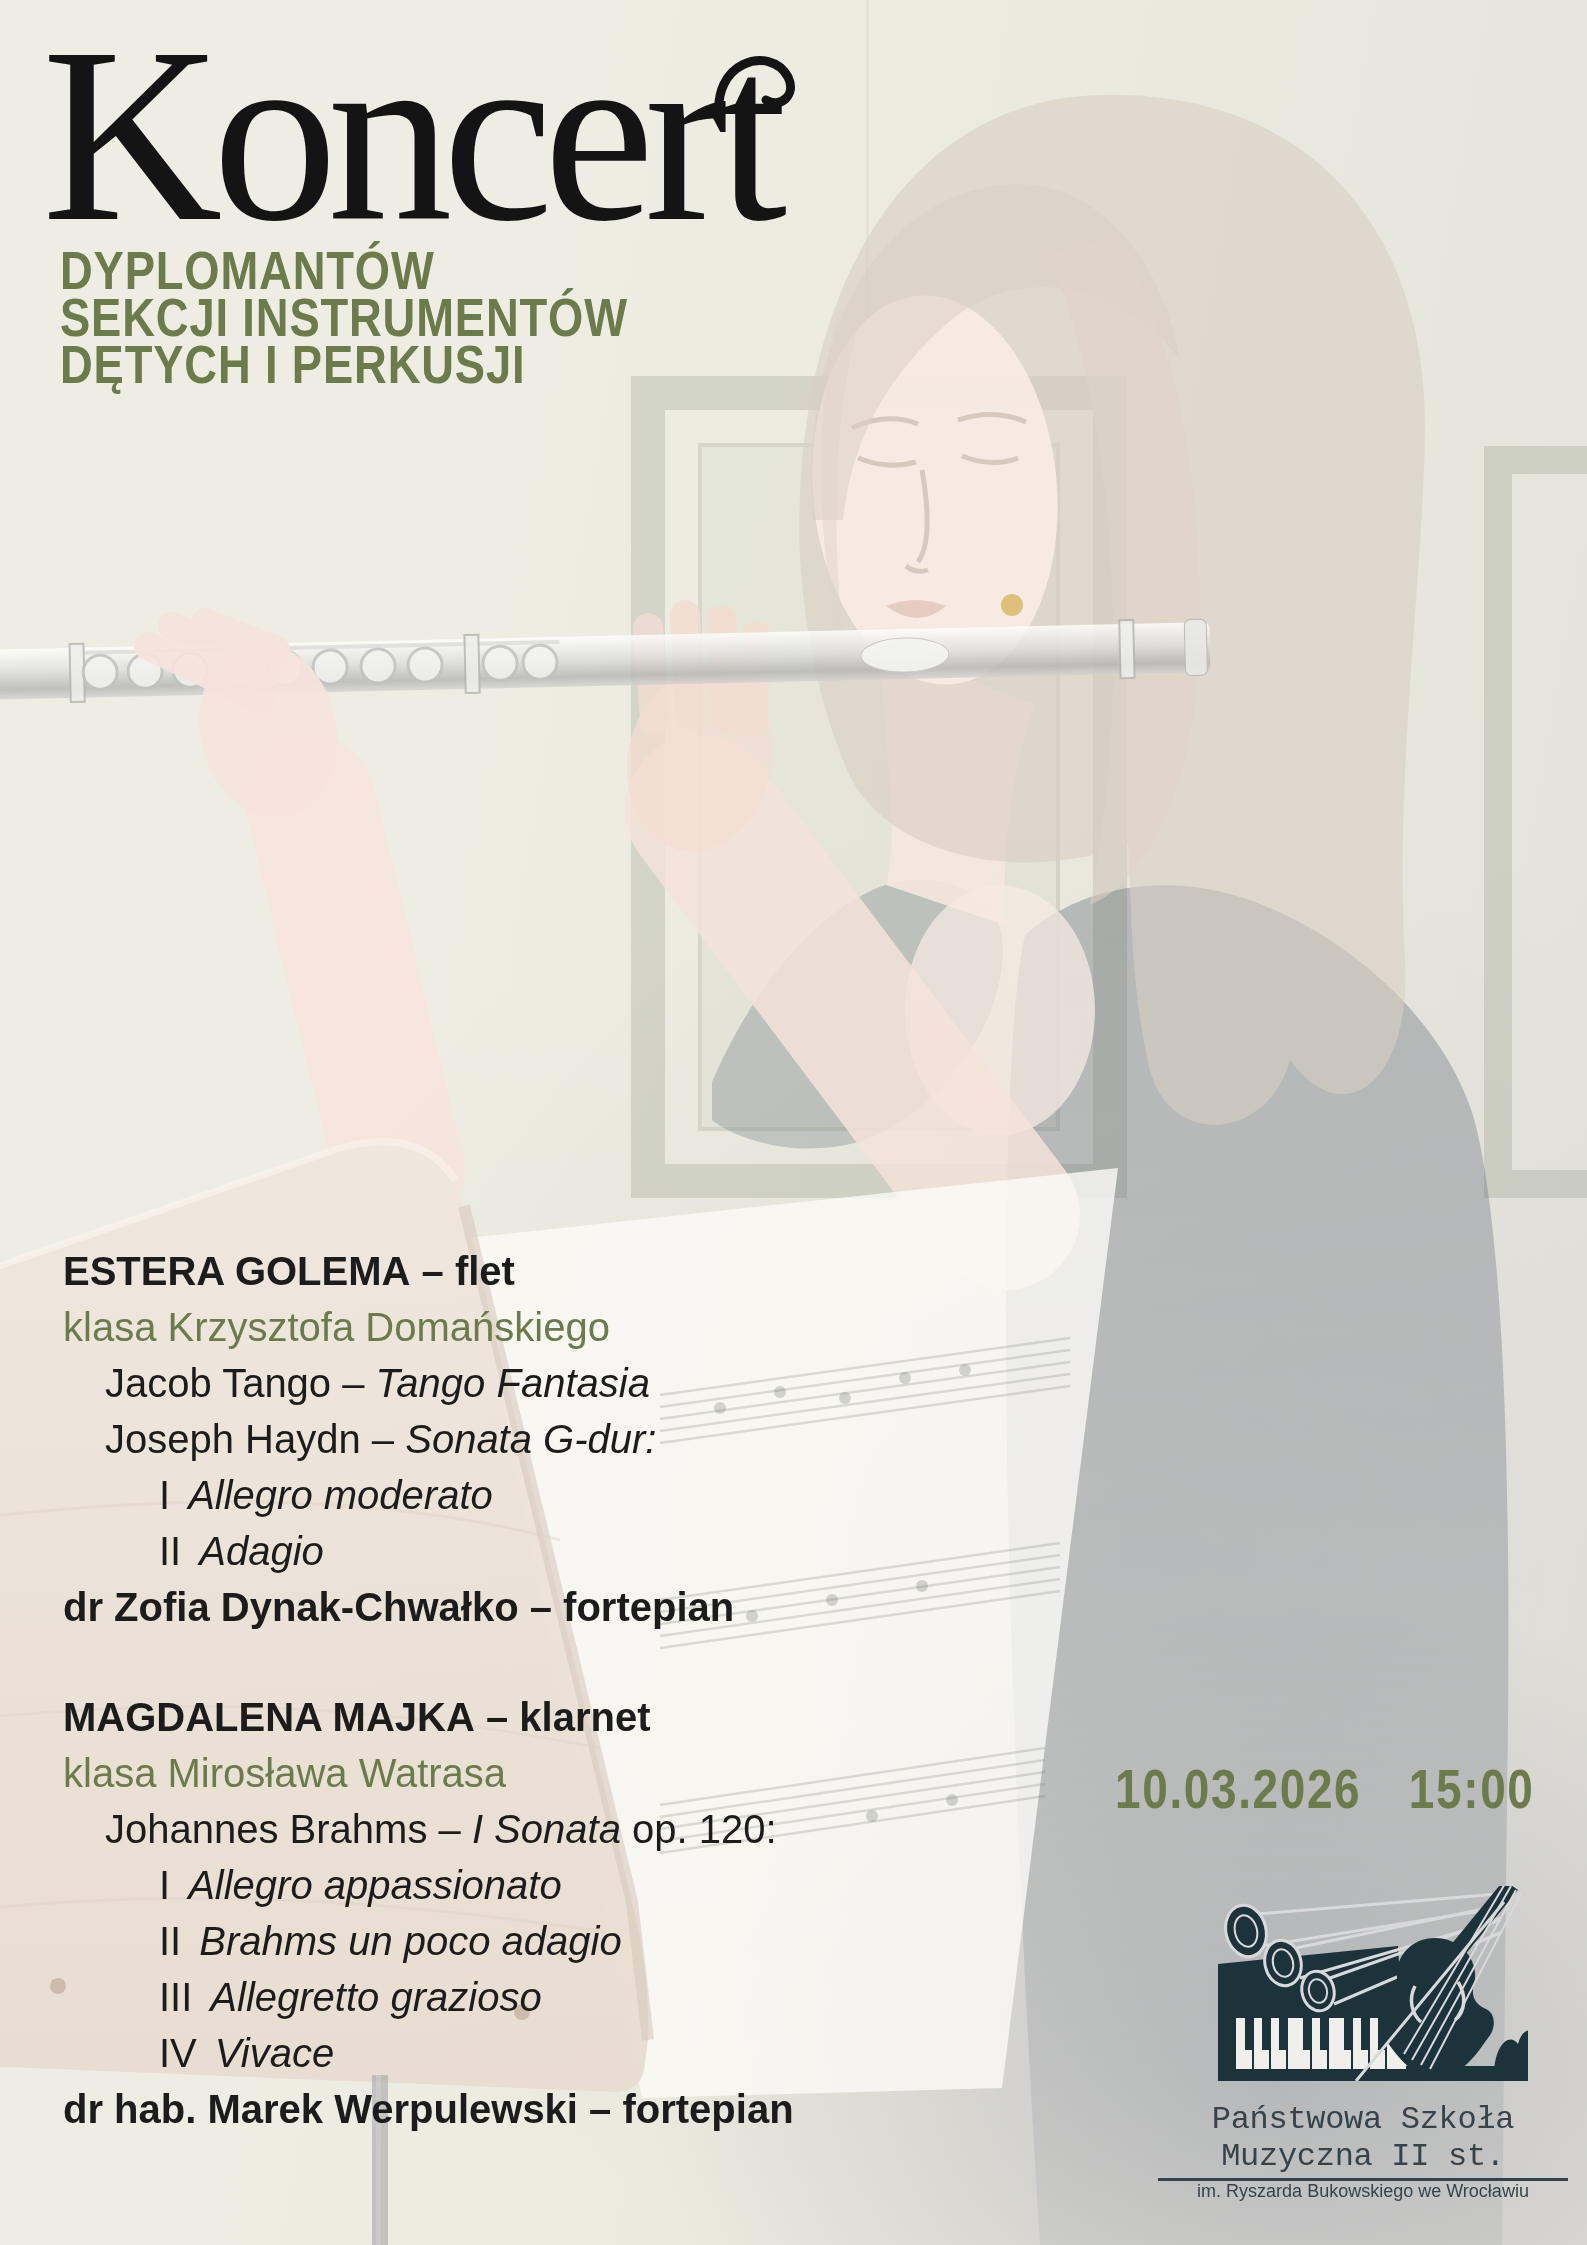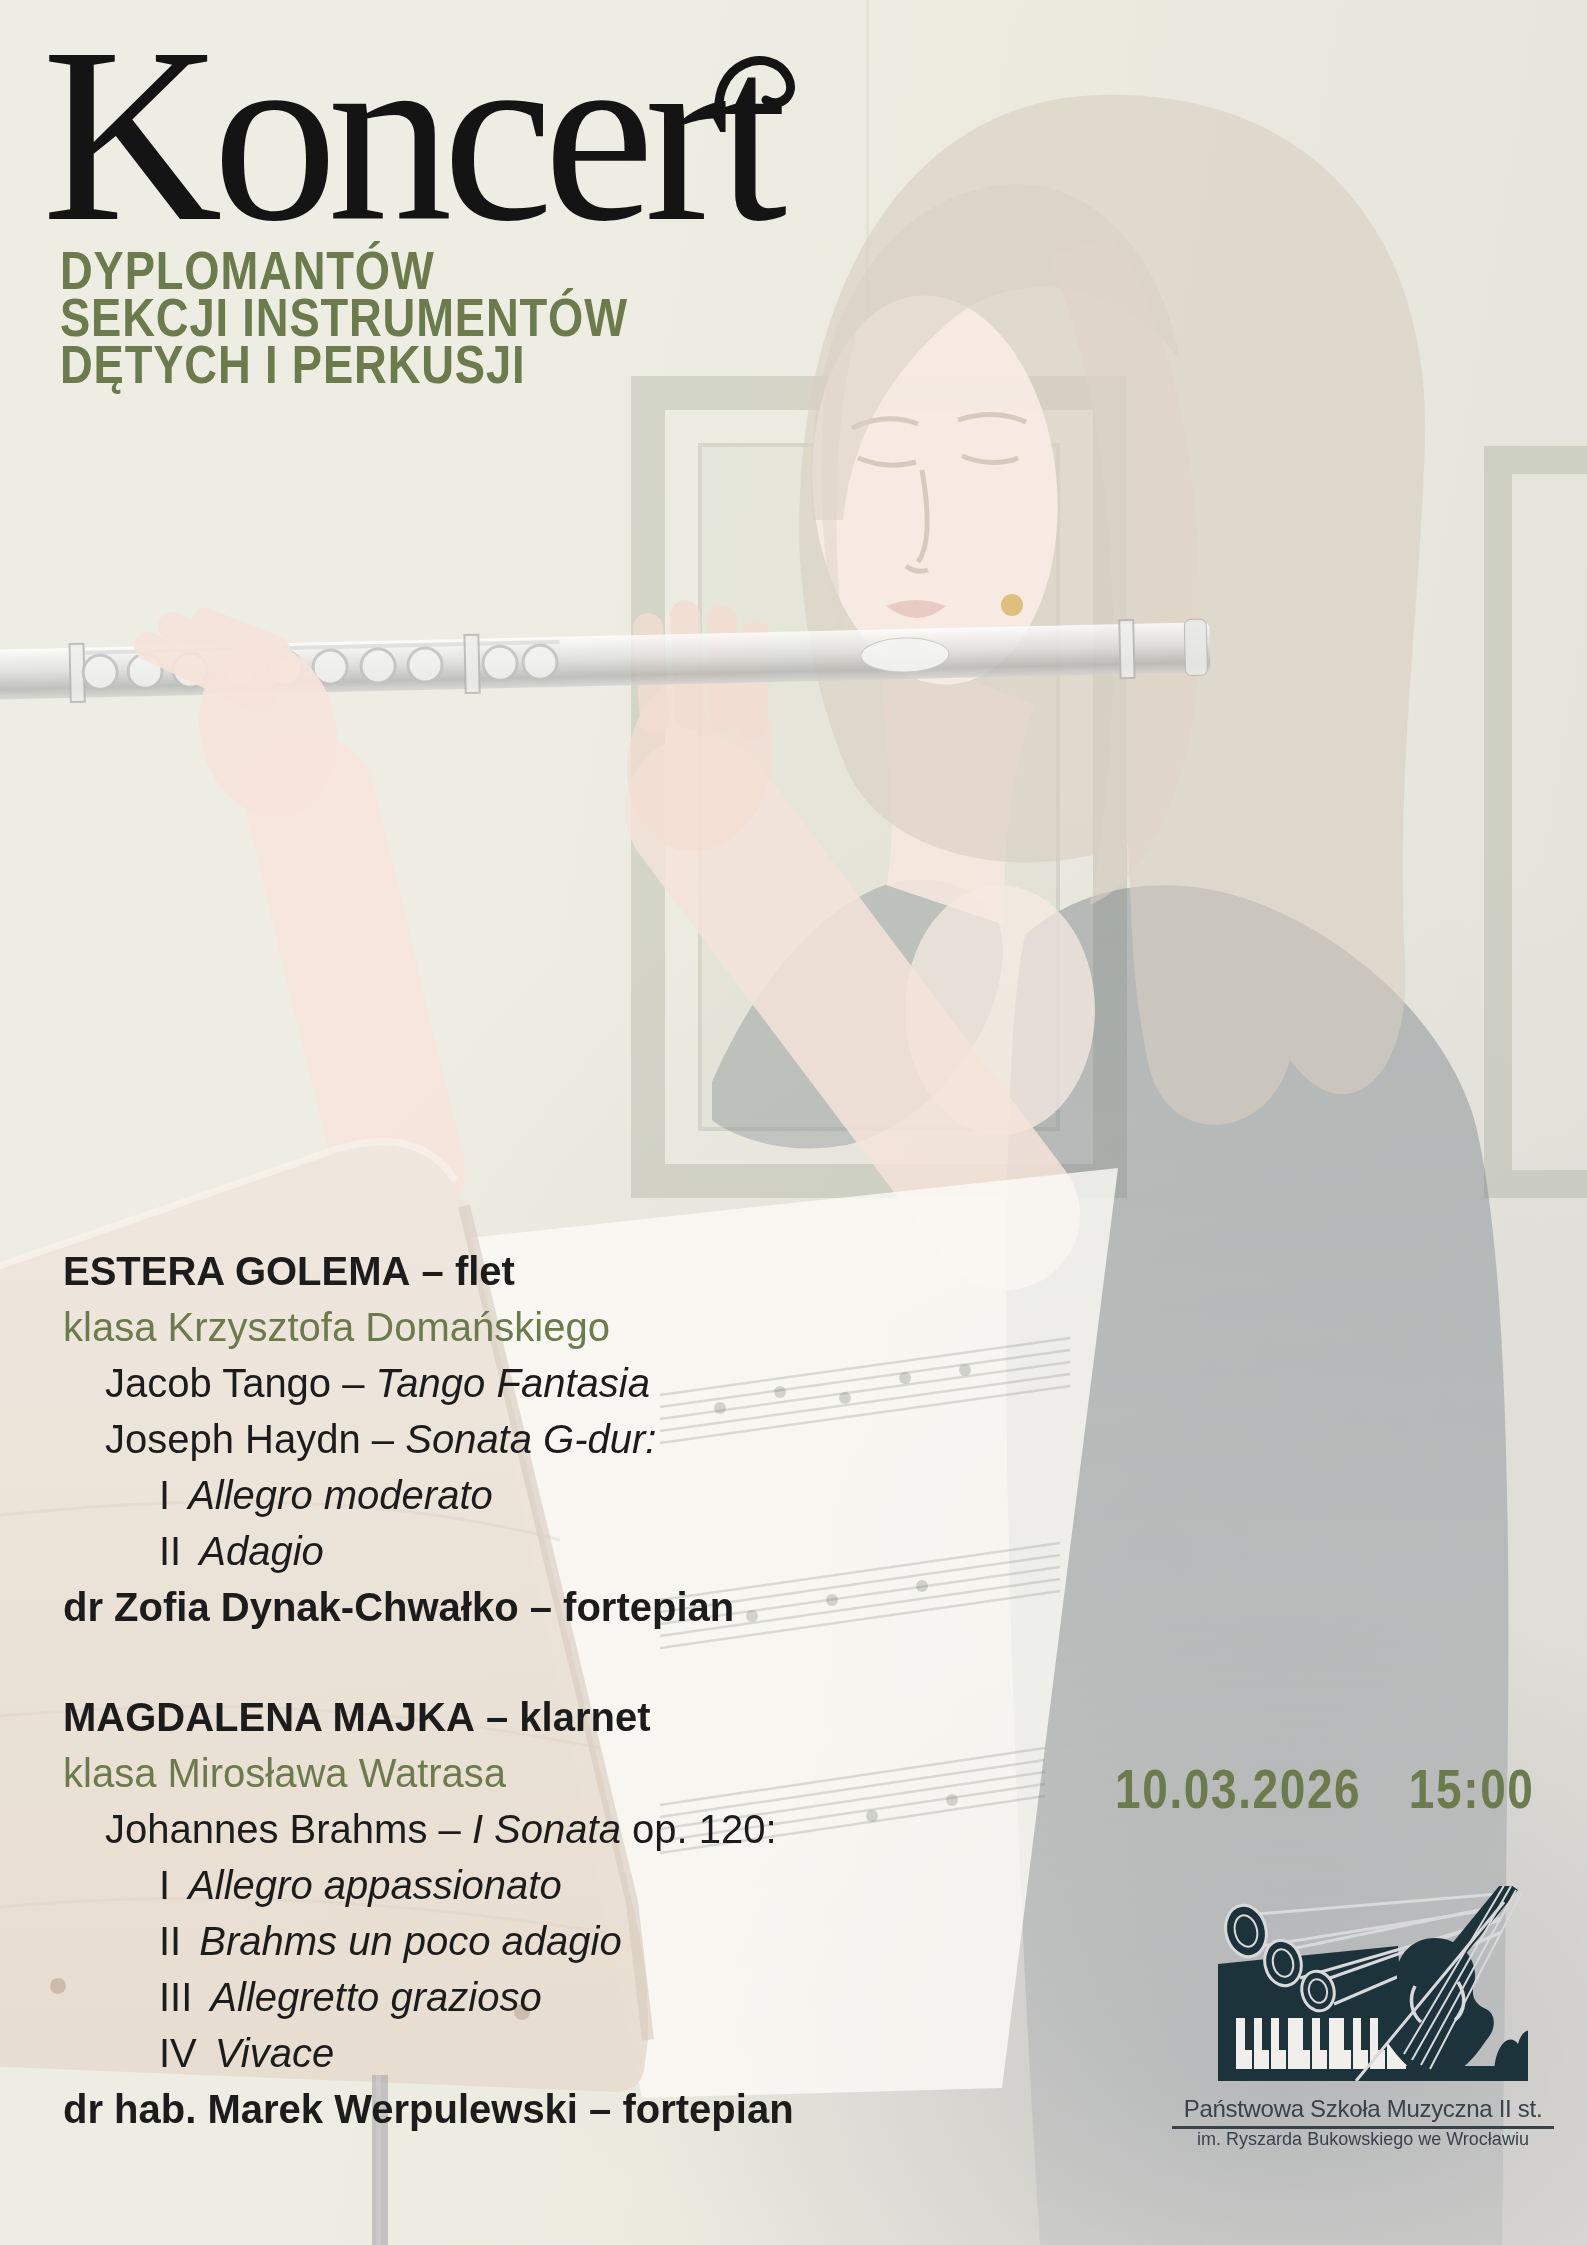--- a/index.html
+++ b/index.html
@@ -30,21 +30,21 @@
   .program .mov{margin-left:96px;}
   .program .numeral{display:inline-block;margin-right:18px;}
   .section-2{margin-top:54px;}
   .datetime{
     position:absolute;top:1756px;right:52px;display:flex;gap:58px;
     color:var(--accent-green,#6b7b4c);font-weight:700;font-size:56px;letter-spacing:2px;
     transform:scaleX(.82);transform-origin:100% 0;white-space:nowrap;
   }
   .logo{position:absolute;left:1158px;top:1886px;width:410px;text-align:center;color:var(--logo-text,#37434b);}
   .logo svg{width:330px;height:195px;display:block;margin:0 auto;}
-  .logo-line1{display:inline-block;font-size:24px;letter-spacing:-.3px;border-bottom:3px solid currentColor;padding:2px 12px 3px;margin-top:12px;}
+  .logo-line1{display:inline-block;font-size:32px;letter-spacing:-.3px;border-bottom:3px solid currentColor;padding:2px 12px 3px;margin-top:18px;font-family:Liberation Mono, monospace;}
   .logo-line2{font-size:18px;}
   .lg-d{fill:var(--logo-dark,#1d333c);}
   .lg-l{stroke:#d9d9db;}
 </style>
 </head>
 <body>
 
 <div class="poster">
 
   <svg class="photo" viewBox="0 0 1587 2245" aria-hidden="true">

